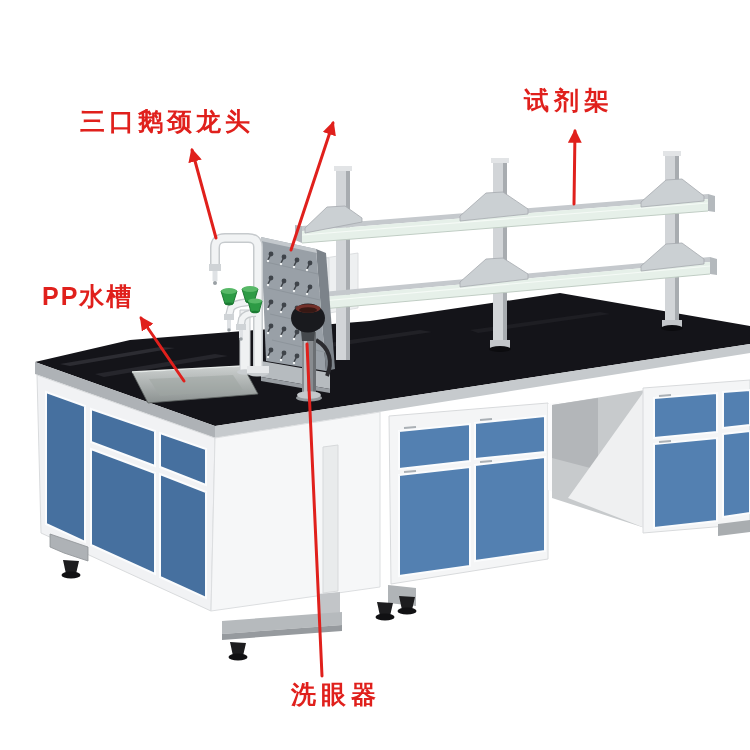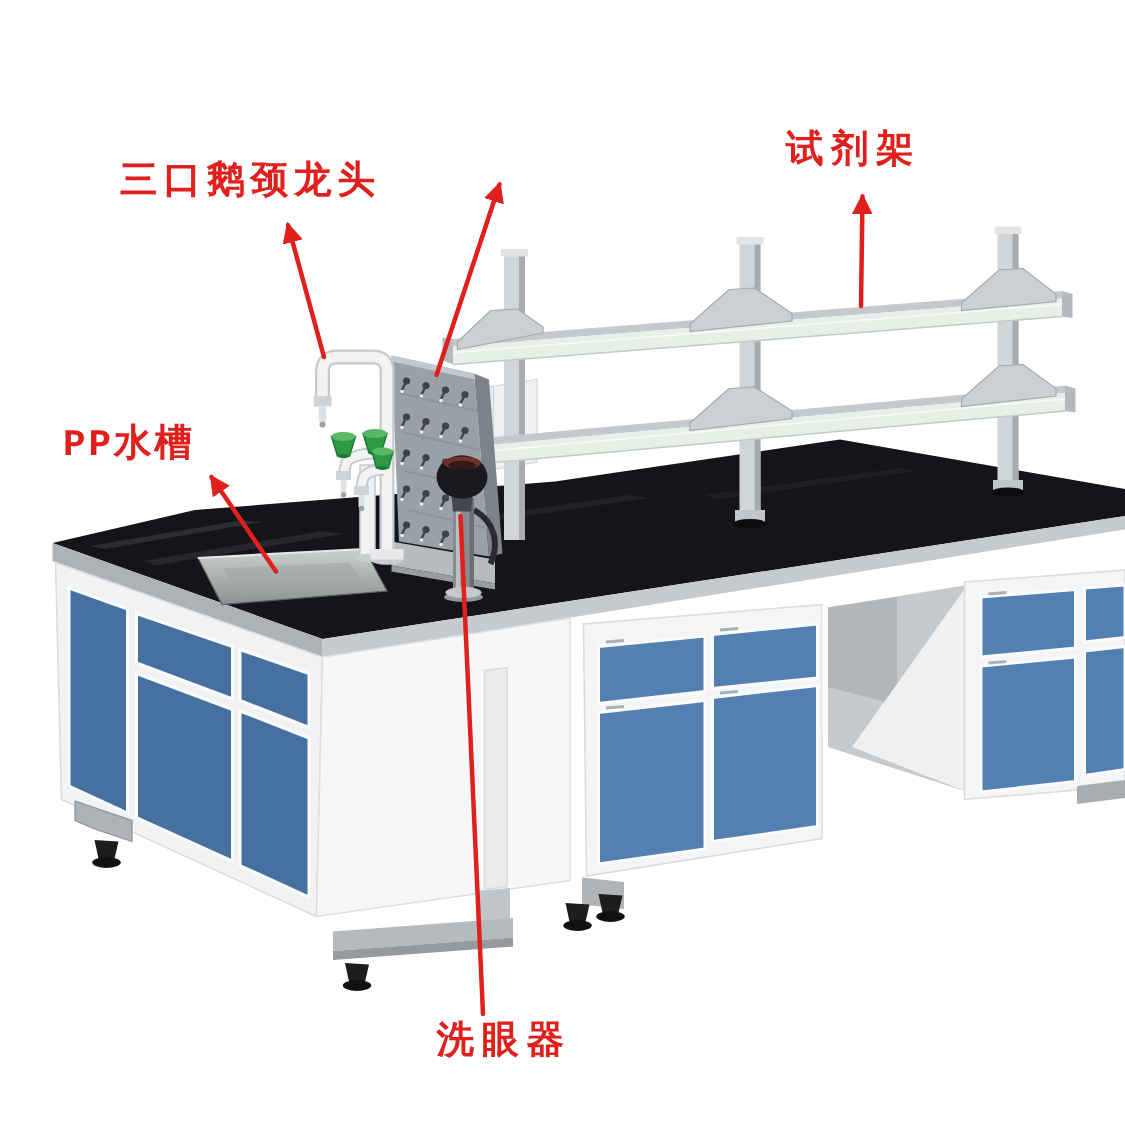--- a/index.html
+++ b/index.html
@@ -1,17 +1,17 @@
 <!DOCTYPE html>
 <html><head>
 <meta charset="utf-8">
 <style>
   html,body{margin:0;padding:0;background:#ffffff;}
   .stage{position:relative;width:750px;height:750px;background:#ffffff;overflow:hidden;
-         font-family:Liberation Mono, monospace;}
+         font-family:Liberation Sans, sans-serif;}
   .stage svg{position:absolute;left:0;top:0;}
   .lbl{position:absolute;color:#e0201c;font-weight:700;font-size:25px;line-height:1.1;
        letter-spacing:4px;white-space:nowrap;user-select:none;}
   .lbl-sink{letter-spacing:2px;}
   .lbl-3{letter-spacing:5px;}
 </style>
 </head>
 <body>
 
 <div class="stage">

